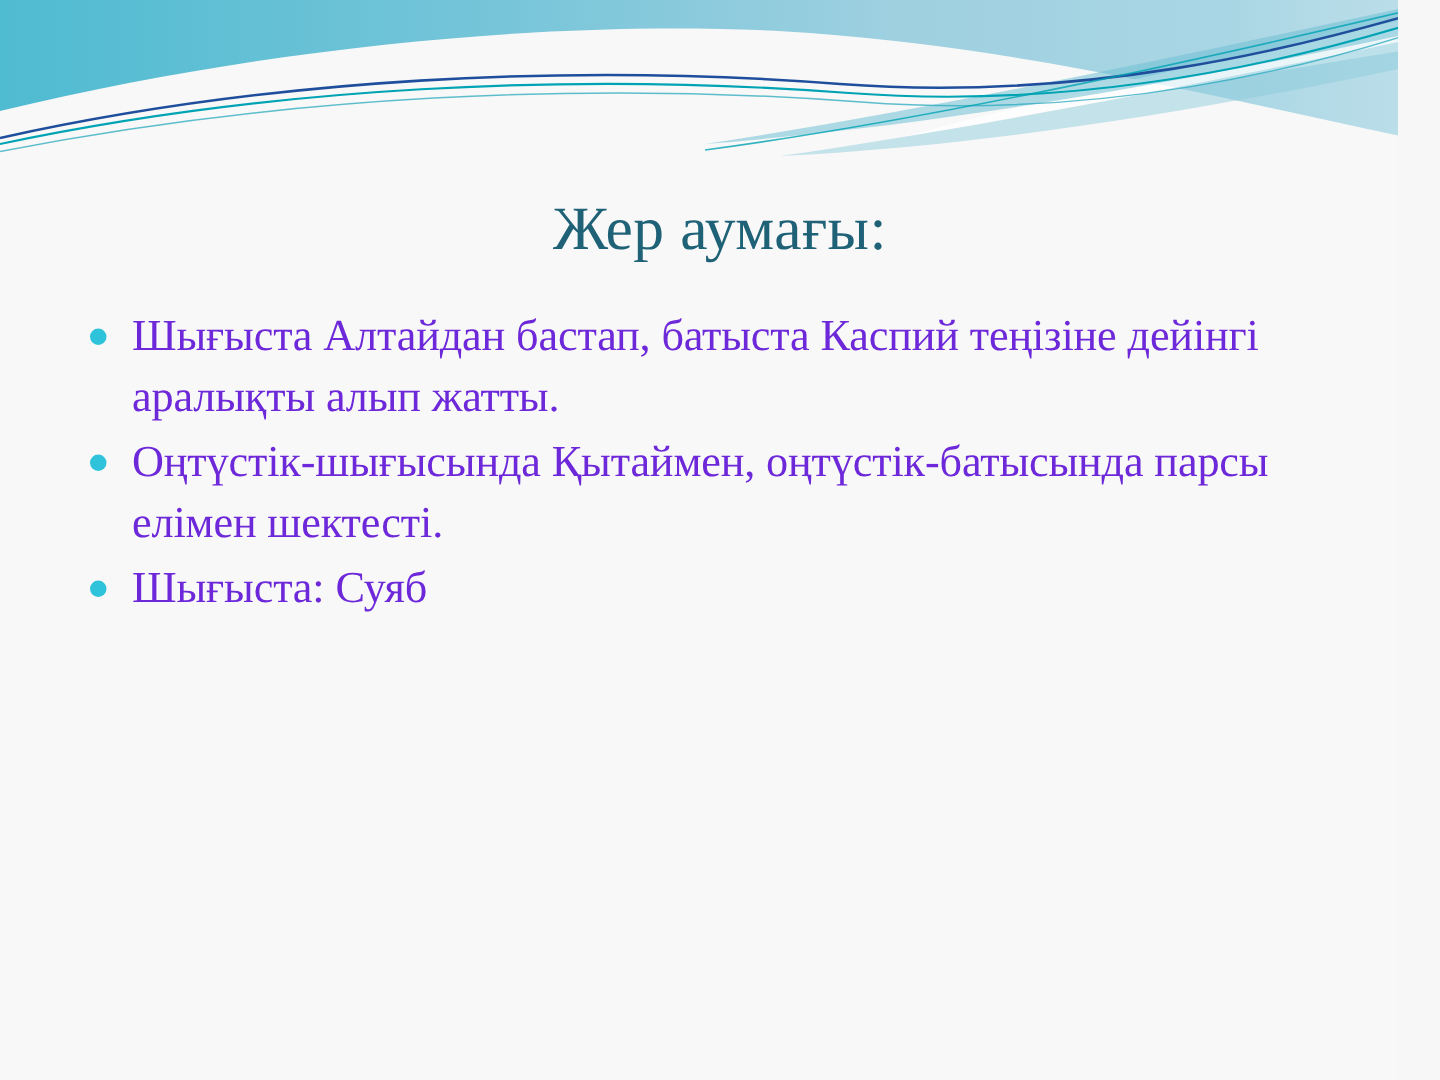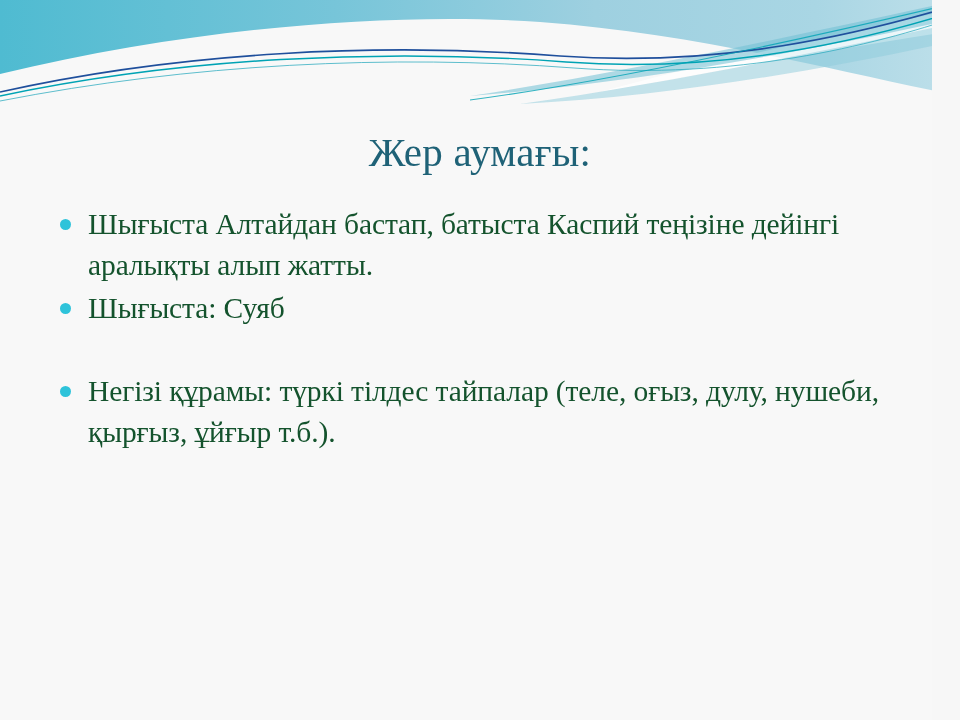--- a/index.html
+++ b/index.html
@@ -62,21 +62,21 @@
     top: 204px;
     width: 880px;
   }
   .bullet-row {
     position: relative;
     padding-left: 42px;
     margin: 0 0 2px 0;
     font-family: "Liberation Serif", serif;
     font-size: 29.5px;
     line-height: 41px;
-    color: #14532d;
+    color: #6d28d9;
     letter-spacing: -0.1px;
   }
   .bullet-row .bullet-dot {
     position: absolute;
     left: 14px;
     top: 15px;
     width: 11px;
     height: 11px;
     border-radius: 50%;
     background: #2ec3da;
@@ -134,31 +134,31 @@
     <h1 id="slide-title">Жер аумағы:</h1>
   </div>
 
   <div id="body-block">
 
     <div class="bullet-row">
       <span class="bullet-dot"></span>
       <span class="bullet-text">Шығыста Алтайдан бастап, батыста Каспий теңізіне дейінгі аралықты алып жатты.</span>
     </div>
 
+    <div class="bullet-row">
+      <span class="bullet-dot"></span>
+      <span class="bullet-text">Оңтүстік-шығысында Қытаймен, оңтүстік-батысында парсы елімен шектесті.</span>
+    </div>
 
     <div class="bullet-row">
       <span class="bullet-dot"></span>
       <span class="bullet-text">Шығыста: Суяб</span>
     </div>
 
     <div class="bullet-row spacer">
 
       <span class="bullet-text"></span>
     </div>
 
-    <div class="bullet-row">
-      <span class="bullet-dot"></span>
-      <span class="bullet-text">Негізі құрамы: түркі тілдес тайпалар (теле, оғыз, дулу, нушеби, қырғыз, ұйғыр т.б.).</span>
-    </div>
 
   </div>
 
 </div>
 
 </body></html>

